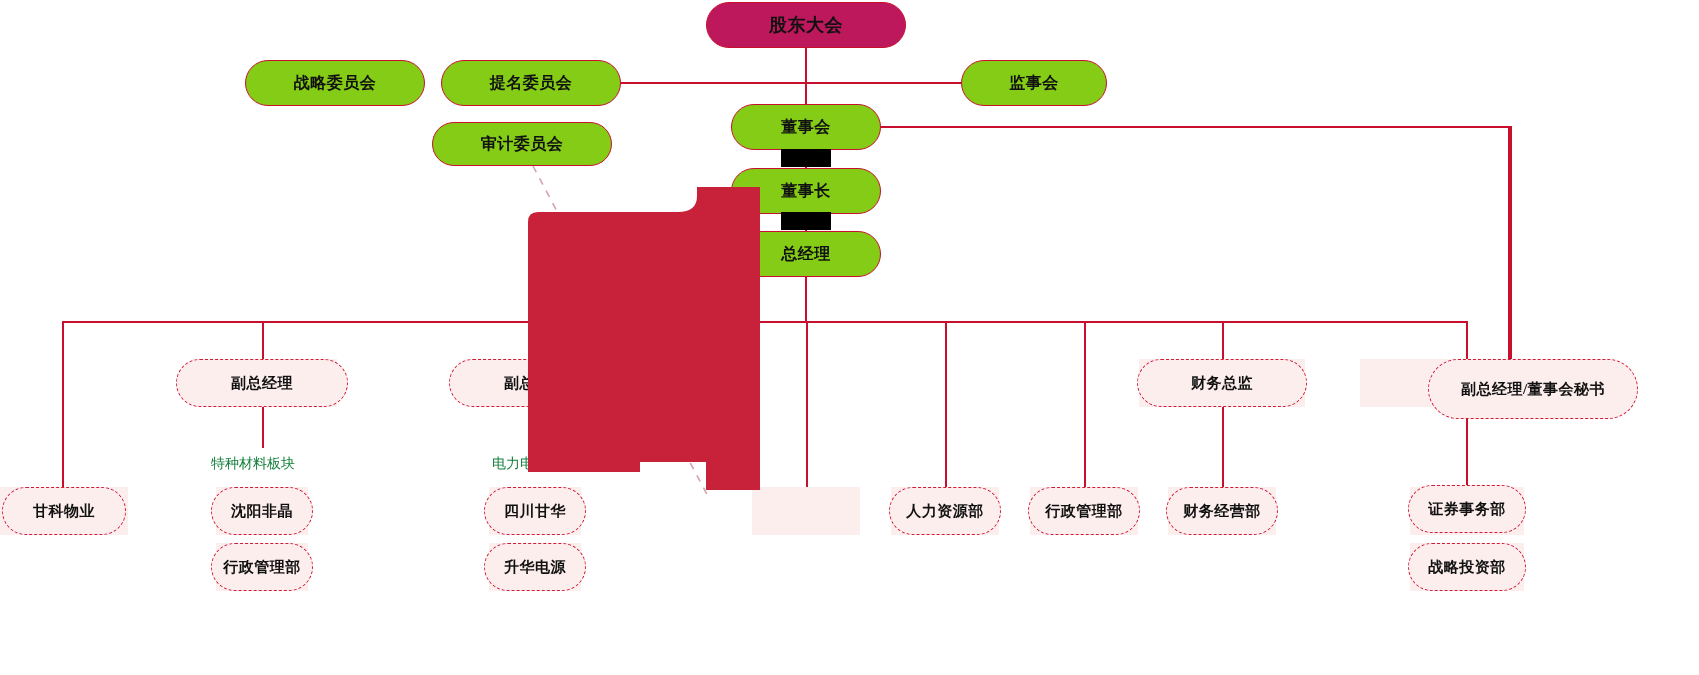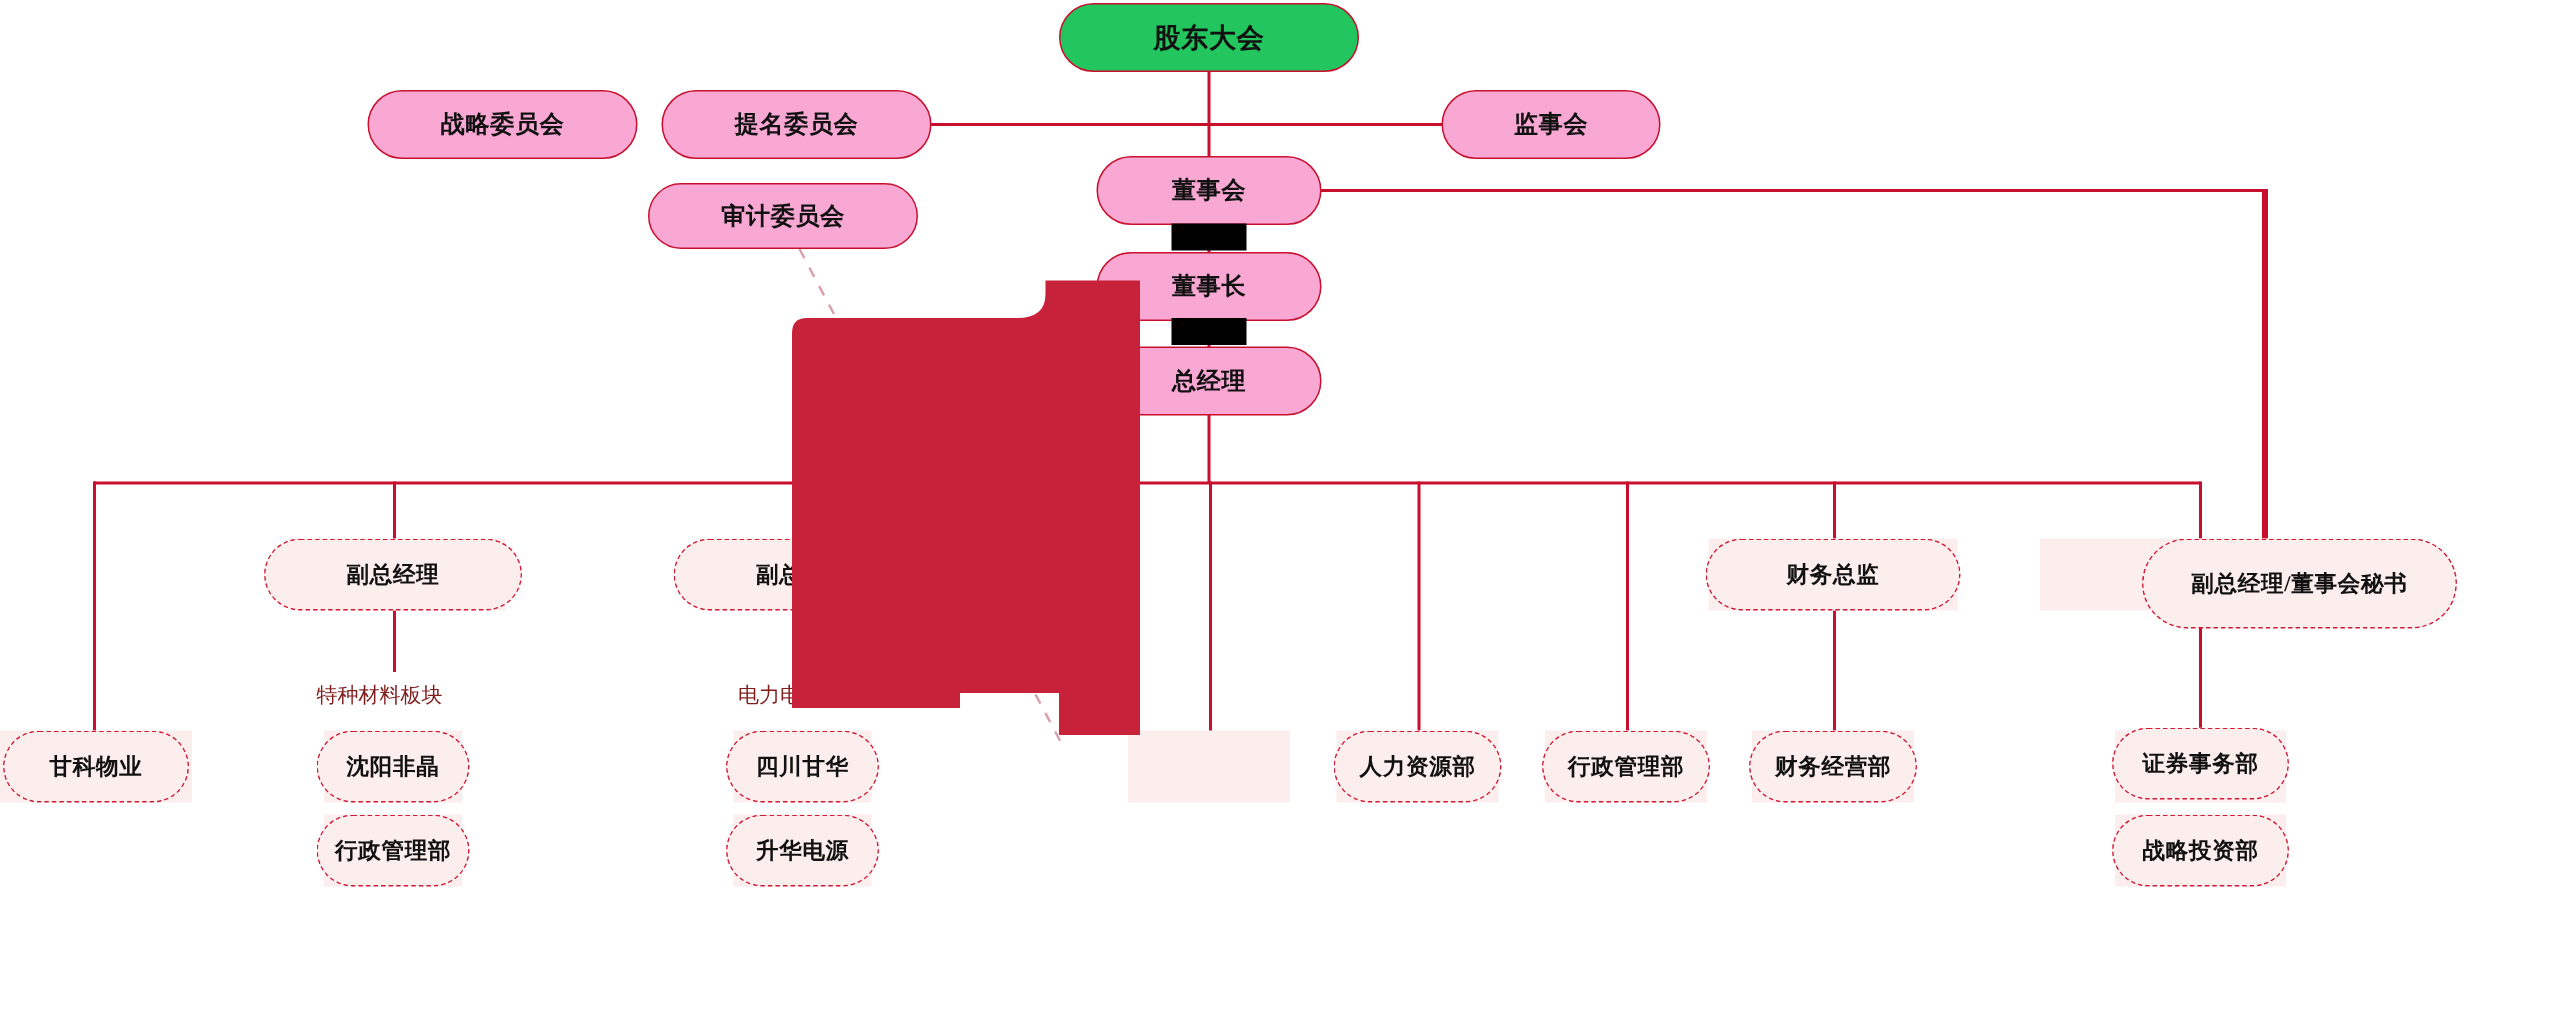--- a/index.html
+++ b/index.html
@@ -35,46 +35,46 @@
     justify-content: center;
     border-radius: 999px;
     font-weight: bold;
     color: #111111;
     letter-spacing: 0.5px;
     white-space: nowrap;
     z-index: 5;
   }
   .node.solid {
     border: 1.6px solid #c8102e;
-    background: #f9a8d4;
+    background: #84cc16;
   }
   .node.gray {
     border: 1.6px solid #c8102e;
-    background: #22c55e;
+    background: #be185d;
   }
   .node.dashed {
     border: 1.8px dashed #d11a36;
     background: #fdeeee;
   }
   
   .halo {
     position: absolute;
     background: #fdeeee;
     z-index: 4;
   }
 
   .s18 { font-size: 18px; }
   .s16 { font-size: 16px; }
   .s15 { font-size: 15px; }
 
   
   .caption {
     position: absolute;
     font-size: 14px;
-    color: #7f1d1d;
+    color: #15803d;
     white-space: nowrap;
     z-index: 6;
   }
 
   
   .blackblock {
     position: absolute;
     background: #000000;
     z-index: 7;
   }

